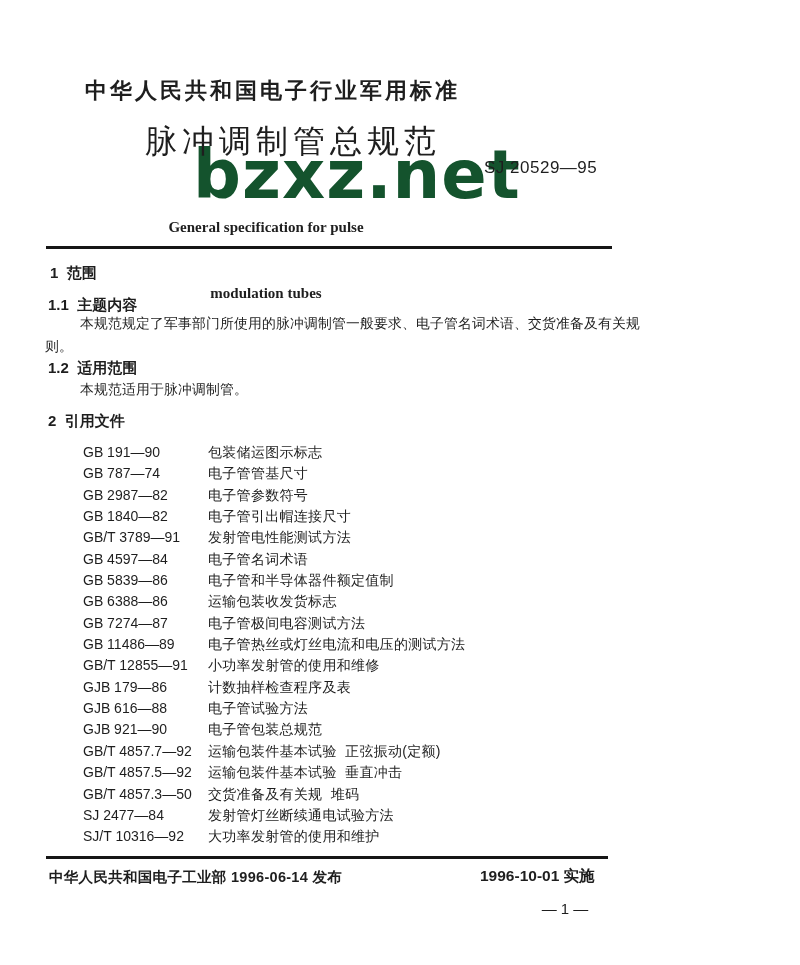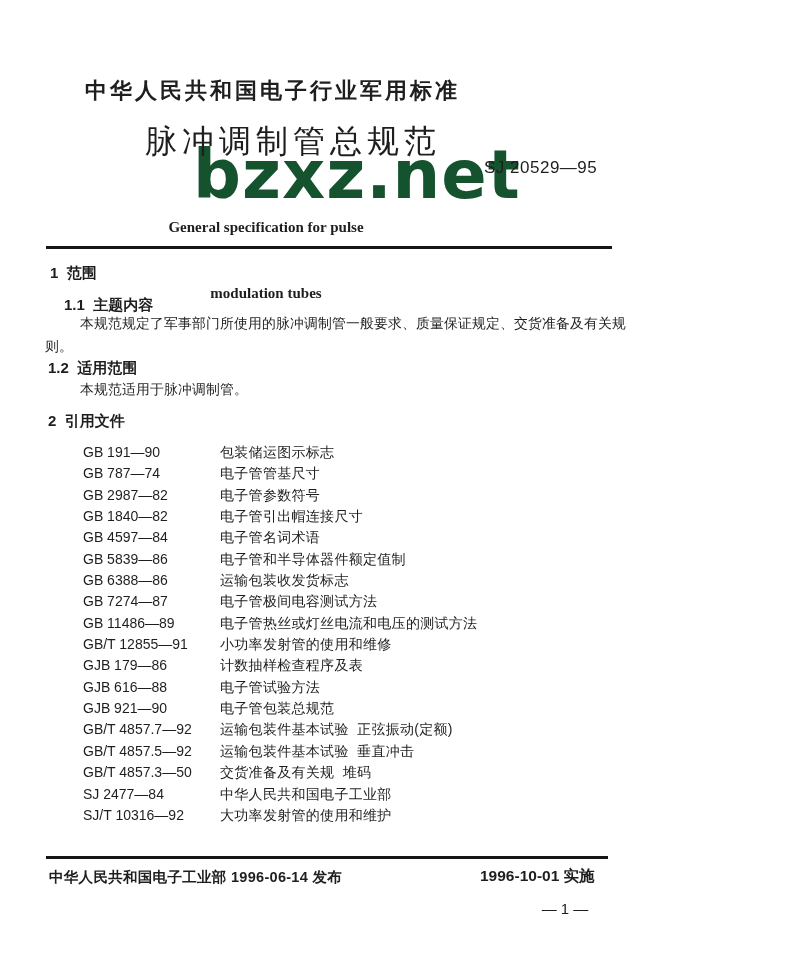--- a/index.html
+++ b/index.html
@@ -26,31 +26,31 @@
     font-size:15px; font-weight:bold; line-height:22px; z-index:2; white-space:pre;
   }
   .rule { position:absolute; background:#161616; z-index:2; }
   .rule-top    { left:46px; top:246px; width:566px; height:3px; }
   .rule-bottom { left:46px; top:856px; width:562px; height:3px; }
 
   .sec-h   { font-size:15px; font-weight:bold; z-index:2; }
   .body-t  { font-size:13.8px; letter-spacing:0.2px; z-index:2; }
 
   .h-scope { left:50px; top:264px;text-align:center; }
-  .h-11    { left:48px; top:296px;margin-left:16px; }
+  .h-11    { left:48px; top:296px; }
   .p-11a   { left:80px; top:315px; }
   .p-11b   { left:45px; top:338px; }
   .h-12    { left:48px; top:359px; }
   .p-12    { left:80px; top:381px; }
   .h-ref   { left:48px; top:412px; }
 
   .ref-list { position:absolute; left:83px; top:444px; z-index:2; }
   .ref-row  { display:flex; height:21.35px; align-items:flex-start; }
   .ref-code { width:125px; font-size:14px; white-space:pre; }
-  .ref-title{ font-size:14px; white-space:pre; letter-spacing:0.3px;margin-left:12px; }
+  .ref-title{ font-size:14px; white-space:pre; letter-spacing:0.3px; }
 
   .footer-issue { left:49px;  top:868px; font-size:14.5px; font-weight:bold; letter-spacing:0.3px; }
   .footer-eff   { position:absolute; left:480px; top:866px; width:138px; text-align:left;
                   font-size:15.5px; font-weight:bold; white-space:pre; z-index:2; }
   .page-no      { position:absolute; left:520px; top:900px; width:90px; text-align:center;
                   font-size:15px; white-space:pre; z-index:2; }
 </style>
 </head>
 <body>
 
@@ -68,21 +68,21 @@
     <div>General specification for pulse</div>
     <div>modulation tubes</div>
   </div>
 
   <div class="rule rule-top"></div>
 
   <div class="abs sec-h h-scope">1  范围</div>
 
   <div class="abs sec-h h-11">1.1  主题内容</div>
 
-  <div class="abs body-t p-11a">本规范规定了军事部门所使用的脉冲调制管一般要求、质量保证规定、交货准备及有关规</div>
+  <div class="abs body-t p-11a">本规范规定了军事部门所使用的脉冲调制管一般要求、电子管名词术语、交货准备及有关规</div>
 
   <div class="abs body-t p-11b">则。</div>
 
   <div class="abs sec-h h-12">1.2  适用范围</div>
 
   <div class="abs body-t p-12">本规范适用于脉冲调制管。</div>
 
   <div class="abs sec-h h-ref">2  引用文件</div>
 
   <div class="ref-list">
@@ -94,20 +94,24 @@
         <span class="ref-code">GB 787—74</span>
         <span class="ref-title">电子管管基尺寸</span>
       </div>
       <div class="ref-row">
         <span class="ref-code">GB 2987—82</span>
         <span class="ref-title">电子管参数符号</span>
       </div>
       <div class="ref-row">
         <span class="ref-code">GB 1840—82</span>
         <span class="ref-title">电子管引出帽连接尺寸</span>
+      </div>
+      <div class="ref-row">
+        <span class="ref-code">GB/T 3789—91</span>
+        <span class="ref-title">发射管电性能测试方法</span>
       </div>
       <div class="ref-row">
         <span class="ref-code">GB 4597—84</span>
         <span class="ref-title">电子管名词术语</span>
       </div>
       <div class="ref-row">
         <span class="ref-code">GB 5839—86</span>
         <span class="ref-title">电子管和半导体器件额定值制</span>
       </div>
       <div class="ref-row">
@@ -145,21 +149,21 @@
       <div class="ref-row">
         <span class="ref-code">GB/T 4857.5—92</span>
         <span class="ref-title">运输包装件基本试验  垂直冲击</span>
       </div>
       <div class="ref-row">
         <span class="ref-code">GB/T 4857.3—50</span>
         <span class="ref-title">交货准备及有关规  堆码</span>
       </div>
       <div class="ref-row">
         <span class="ref-code">SJ 2477—84</span>
-        <span class="ref-title">中华人民共和国电子工业部</span>
+        <span class="ref-title">发射管灯丝断续通电试验方法</span>
       </div>
       <div class="ref-row">
         <span class="ref-code">SJ/T 10316—92</span>
         <span class="ref-title">大功率发射管的使用和维护</span>
       </div>
     </div>
 
   <div class="rule rule-bottom"></div>
 
   <div class="abs footer-issue">中华人民共和国电子工业部 1996-06-14 发布</div>

